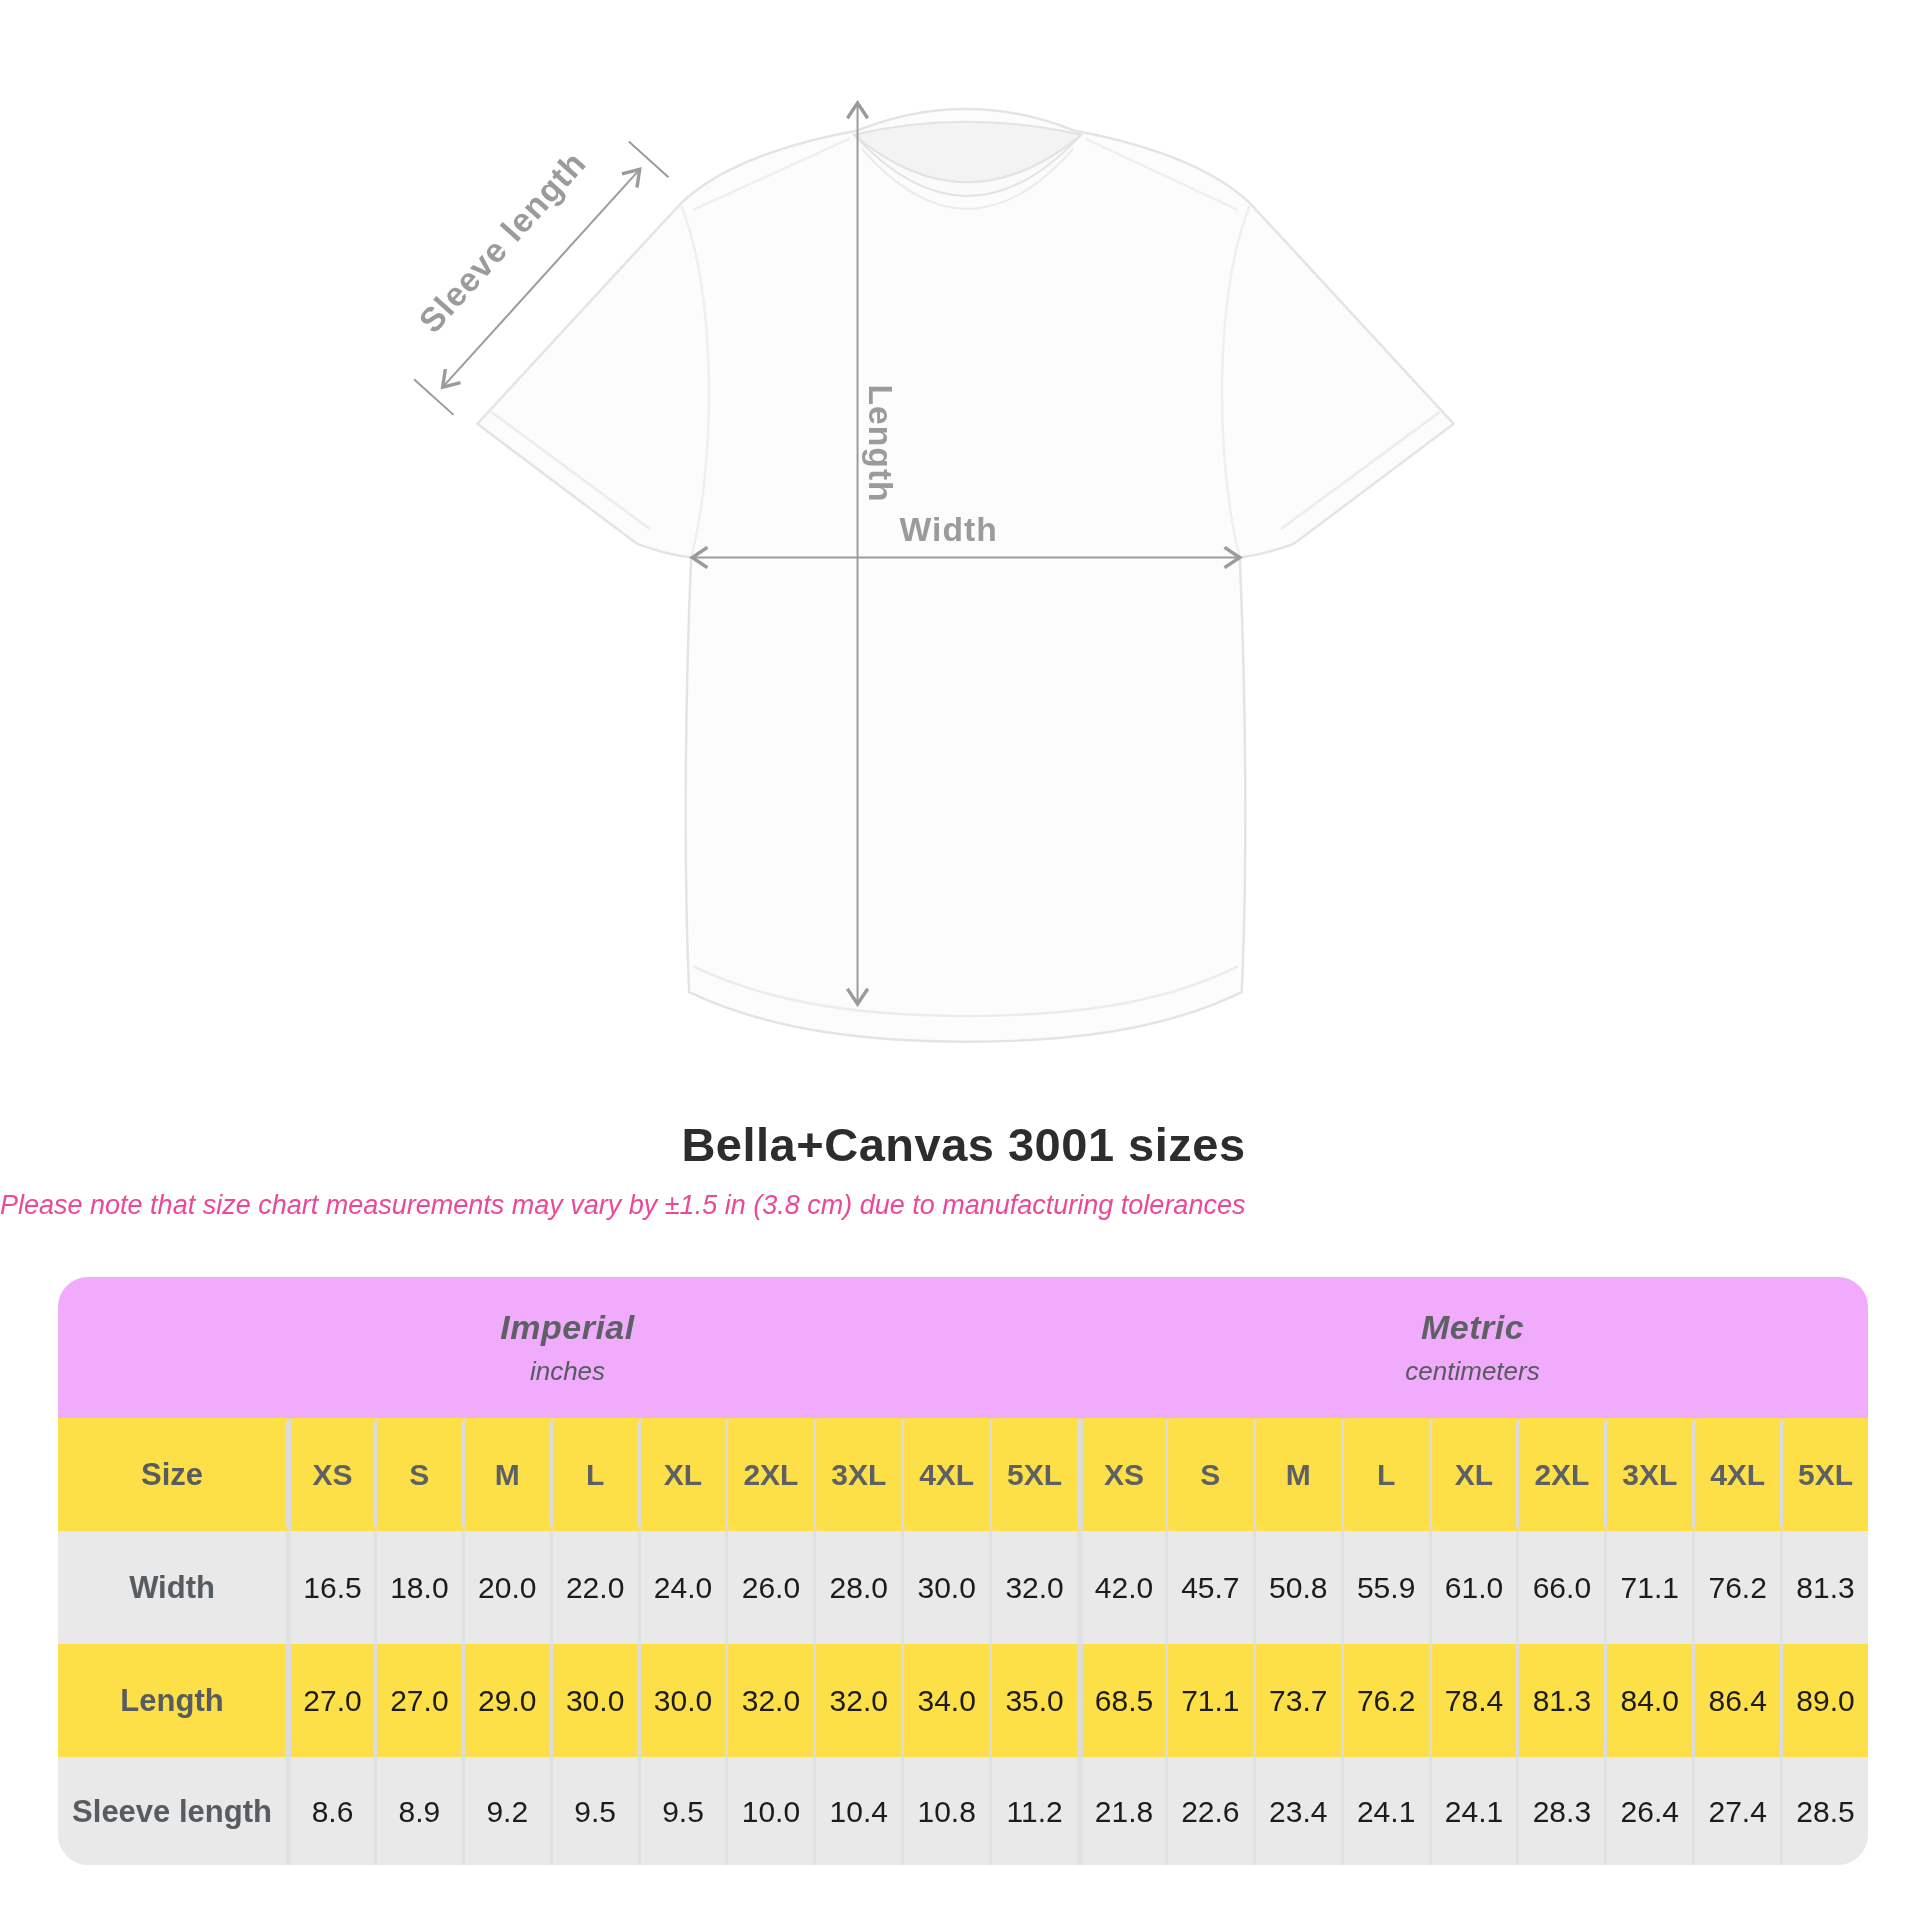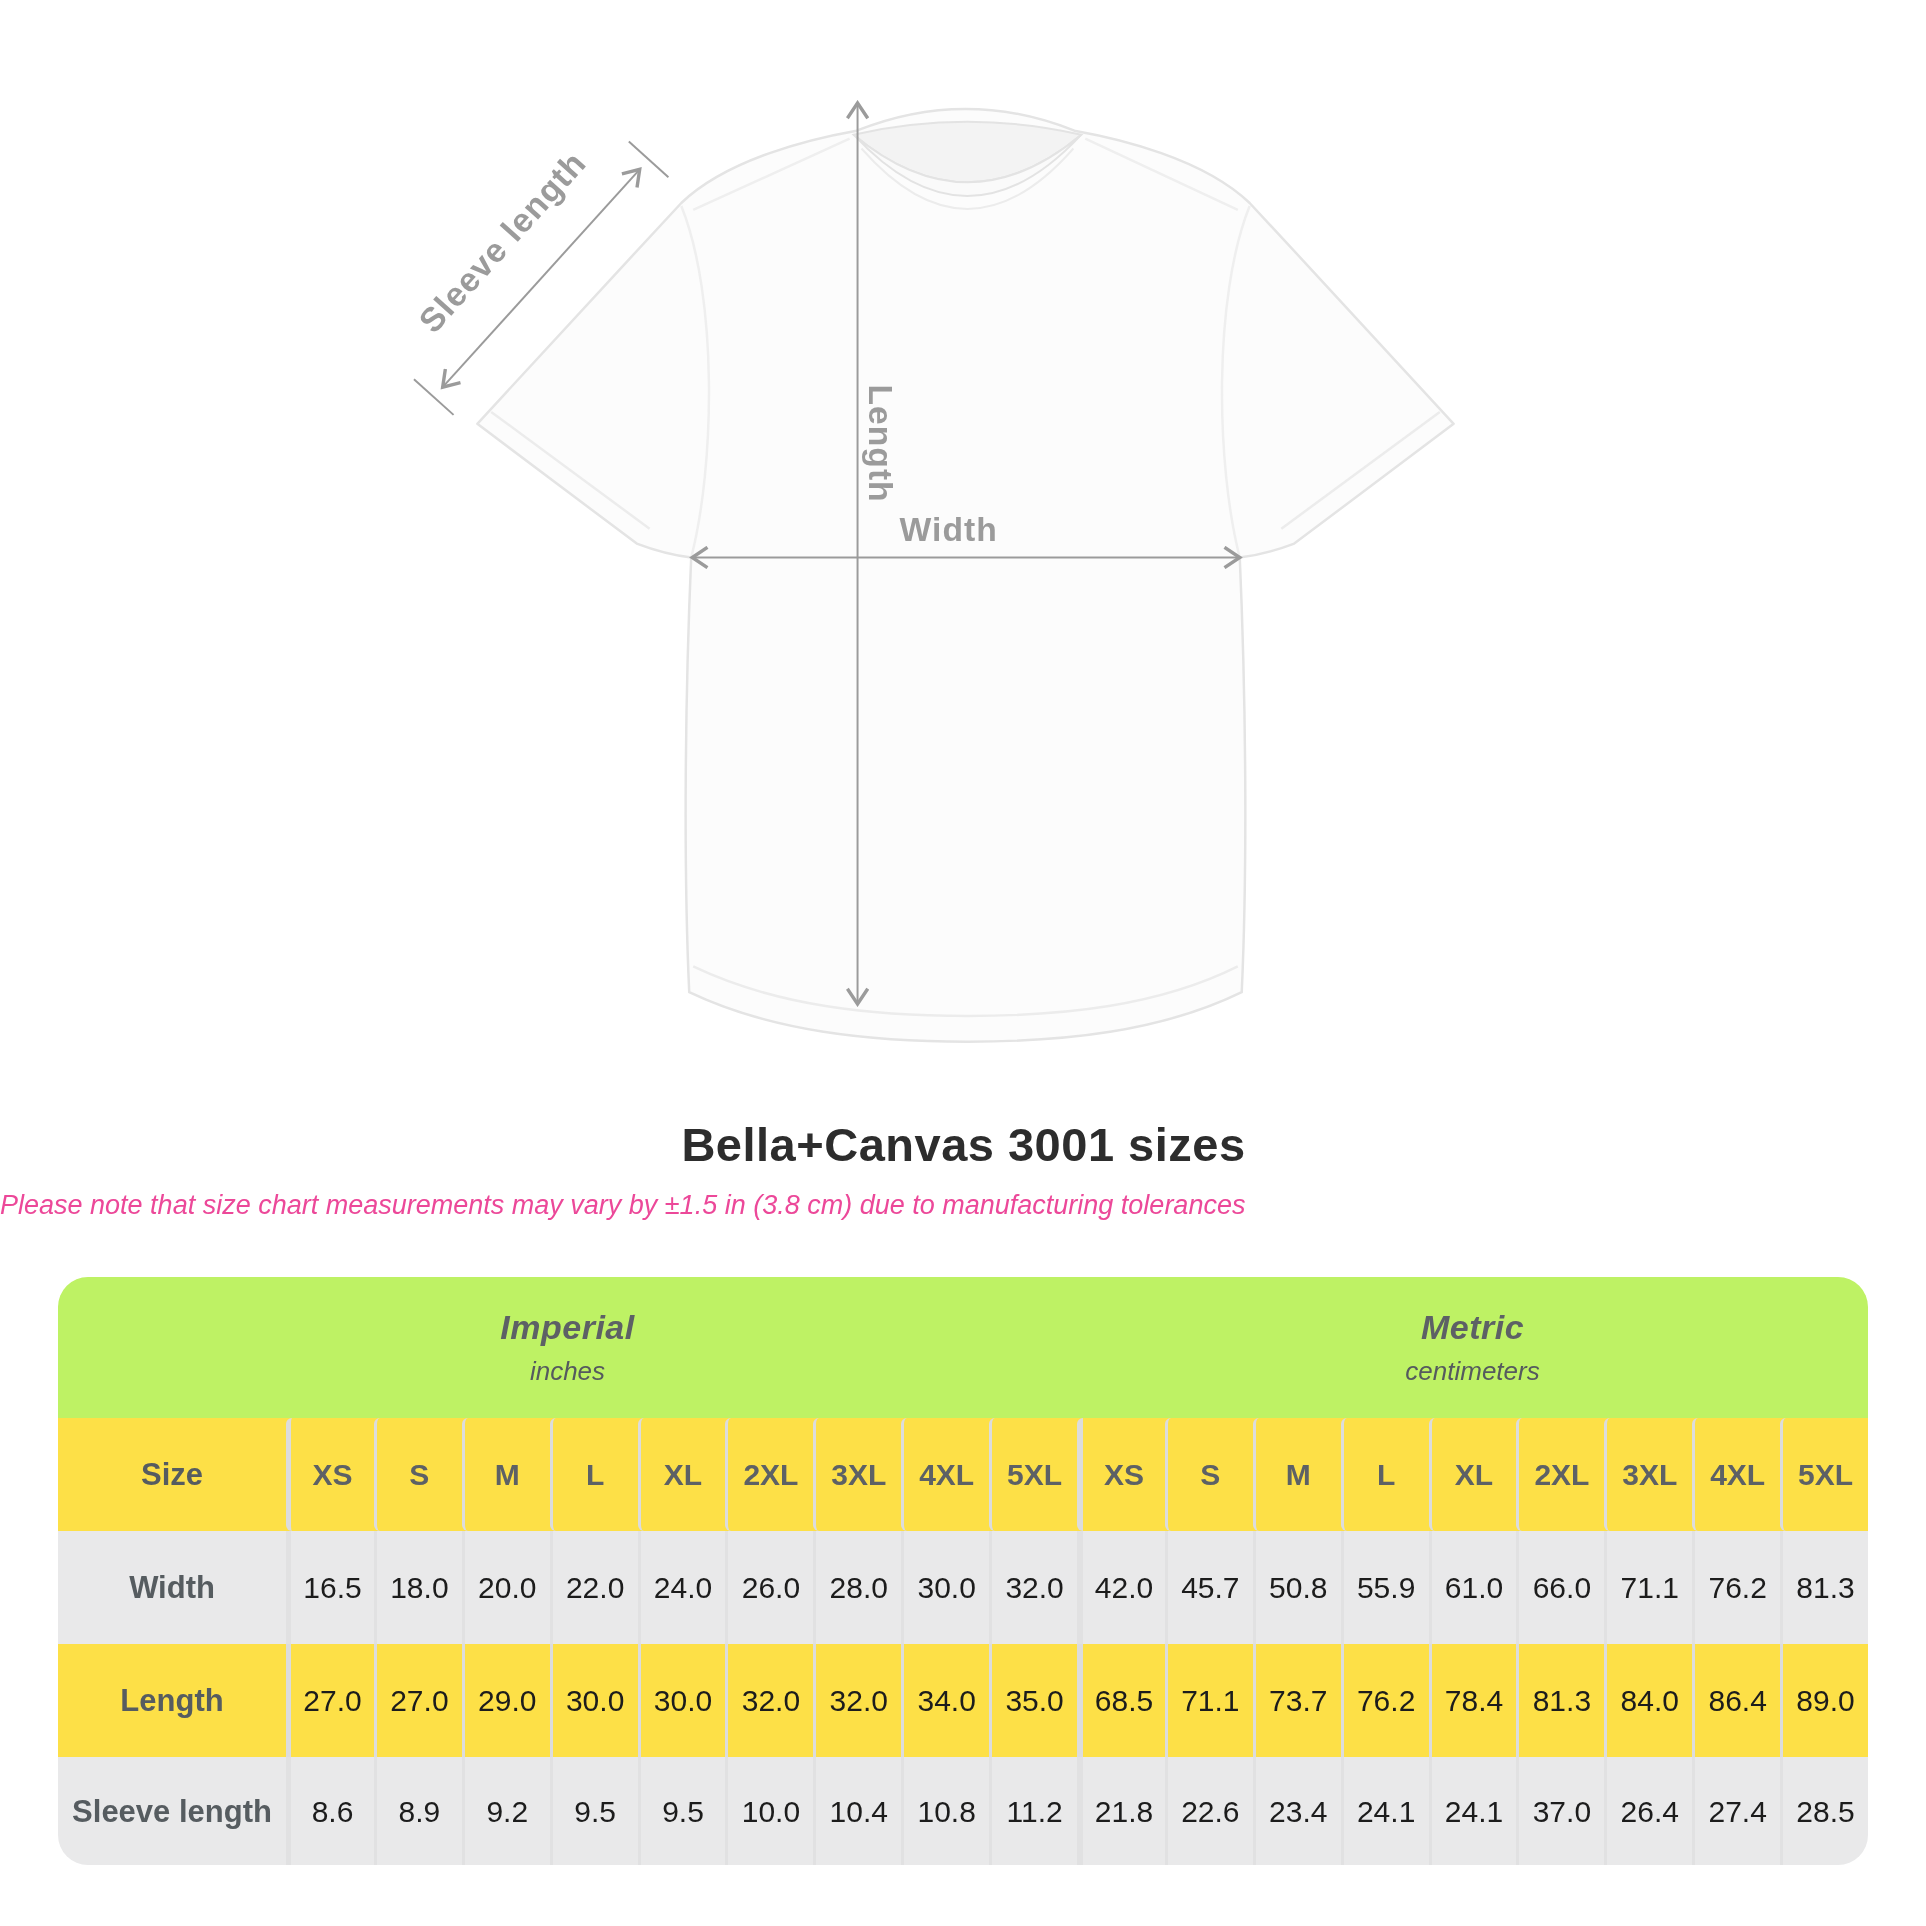--- a/index.html
+++ b/index.html
@@ -20,21 +20,21 @@
     position:absolute;left:0;top:1190px;width:100%;text-align:left;
     font-size:27px;font-style:italic;color:#ec4899;
   }
   
   .size-table{
     position:absolute;left:58px;top:1277px;width:1810px;height:588px;
     border-radius:30px;overflow:hidden;background:#ffffff;
   }
   .units-band{
     height:141px;display:grid;grid-template-columns:56.3% 43.7%;
-    background:#bef264;
+    background:#f0abfc;
   }
   .units-cell{display:flex;flex-direction:column;align-items:center;justify-content:center;gap:9px;}
   .unit-name{font-size:34px;font-weight:bold;font-style:italic;color:#5d6165;letter-spacing:0.5px;}
   .unit-sub{font-size:26px;font-style:italic;color:#555a5e;}
   .row{display:grid;grid-template-columns:12.6% repeat(18,1fr);}
   .row-white{background:#fde047;--sep:#dcdcdc;}
   .row-gray{background:#e9e9ea;--sep:#e1e1e2;}
   .header-row{height:113px;}
   .data-row{height:113px;}
   .data-row:last-child{height:109px;}
@@ -199,20 +199,20 @@
         <div class="cell value-cell">9.5</div>
         <div class="cell value-cell">10.0</div>
         <div class="cell value-cell">10.4</div>
         <div class="cell value-cell">10.8</div>
         <div class="cell value-cell">11.2</div>
         <div class="cell value-cell metric-start">21.8</div>
         <div class="cell value-cell">22.6</div>
         <div class="cell value-cell">23.4</div>
         <div class="cell value-cell">24.1</div>
         <div class="cell value-cell">24.1</div>
-        <div class="cell value-cell">37.0</div>
+        <div class="cell value-cell">28.3</div>
         <div class="cell value-cell">26.4</div>
         <div class="cell value-cell">27.4</div>
         <div class="cell value-cell">28.5</div>
       </div>
     </div>
 </div>
 
 
 </body></html>

